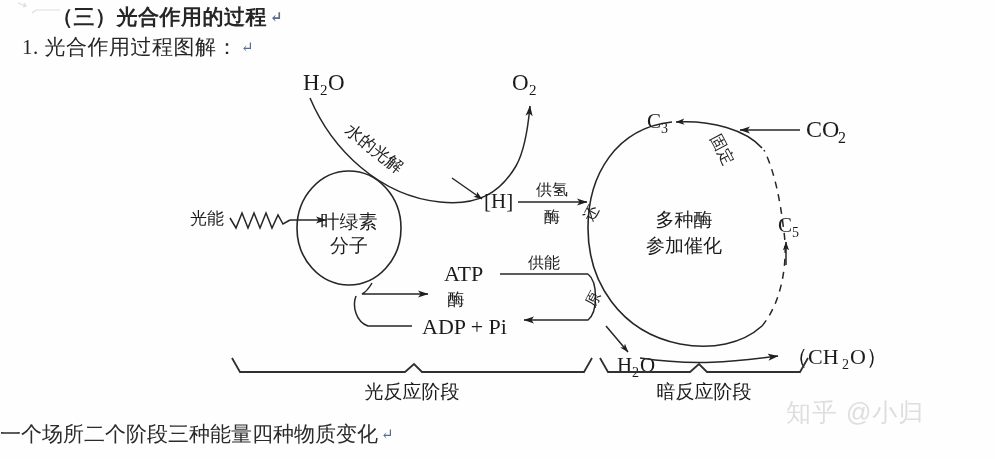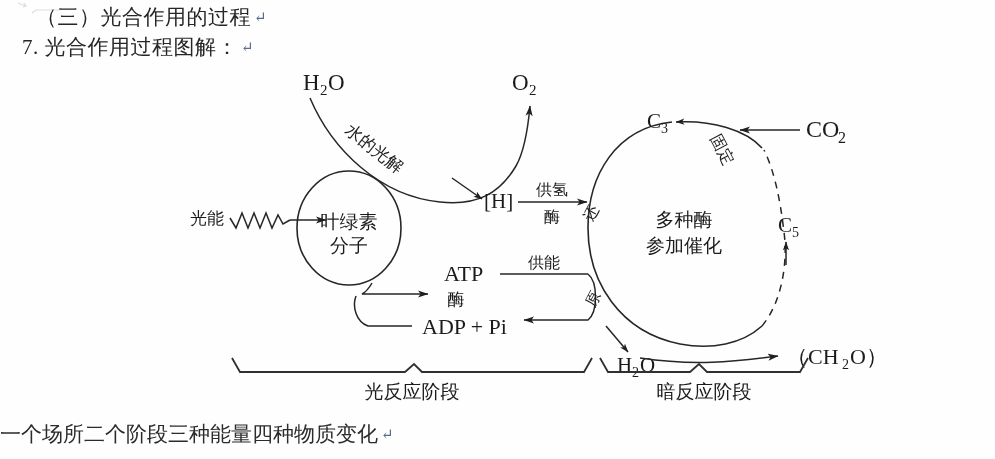--- a/index.html
+++ b/index.html
@@ -16,24 +16,25 @@
     font-family: "Liberation Serif", "DejaVu Serif", serif;
     color: #1a1a1a;
   }
   .heading {
     position: absolute;
     white-space: nowrap;
     font-family: "Liberation Serif", "DejaVu Serif", serif;
     color: #262626;
   }
   #doc-heading-1 {
-    left: 36px;
+    left: 52px;
     top: 3px;
     font-size: 21px;
     letter-spacing: 0.5px;
+    font-weight: bold;
   }
   #doc-heading-2 {
     left: 22px;
     top: 33px;
     font-size: 21px;
     letter-spacing: 0.5px;
   }
   .pilcrow {
     font-size: 15px;
     color: #5a6b8c;
@@ -89,21 +90,21 @@
 <div id="page">
 
   <svg id="corner-mark" viewBox="0 0 46 18">
     <path d="M4 3 L12 6" stroke="#999" stroke-width="1.2" fill="none"></path>
     <path d="M10 3 L12 6 L9 7" stroke="#999" stroke-width="1.2" fill="none"></path>
     <path d="M18 13 L22 10 L46 10" stroke="#999" stroke-width="1.2" fill="none"></path>
   </svg>
 
   <div class="heading" id="doc-heading-1"><span>（三）光合作用的过程</span><span class="pilcrow">↵</span></div>
 
-  <div class="heading" id="doc-heading-2"><span>7. 光合作用过程图解：</span><span class="pilcrow">↵</span></div>
+  <div class="heading" id="doc-heading-2"><span>1. 光合作用过程图解：</span><span class="pilcrow">↵</span></div>
 
   <svg id="diagram-svg" width="995" height="459" viewBox="0 0 995 459">
     <defs>
       <marker id="arrowSolid" markerWidth="11" markerHeight="8" refX="10" refY="4" orient="auto" markerUnits="userSpaceOnUse">
         <path d="M0,0.4 L10.5,4 L0,7.6 L2.6,4 Z" fill="#1f1f1f"></path>
       </marker>
       <marker id="arrowSmall" markerWidth="9" markerHeight="7" refX="8.4" refY="3.5" orient="auto" markerUnits="userSpaceOnUse">
         <path d="M0,0.4 L8.8,3.5 L0,6.6 L2.2,3.5 Z" fill="#1f1f1f"></path>
       </marker>
     </defs>
@@ -206,14 +207,15 @@
       <path d="M232,358 L240,372 L405,372 L414,364 L422,372 L584,372 L592,358" stroke="#303030" stroke-width="1.8" fill="none"></path>
       <text class="dg-cn" x="412" y="398" font-size="19" text-anchor="middle">光反应阶段</text>
 
       <path d="M600,358 L608,372 L690,372 L699,364 L707,372 L800,372 L808,358" stroke="#303030" stroke-width="1.8" fill="none"></path>
       <text class="dg-cn" x="704" y="398" font-size="19" text-anchor="middle">暗反应阶段</text>
     </g>
   </svg>
 
   <div id="caption"><span>一个场所二个阶段三种能量四种物质变化</span><span class="pilcrow">↵</span></div>
 
+  <div id="watermark">知乎 @小归</div>
 
 </div>
 
 </body></html>

